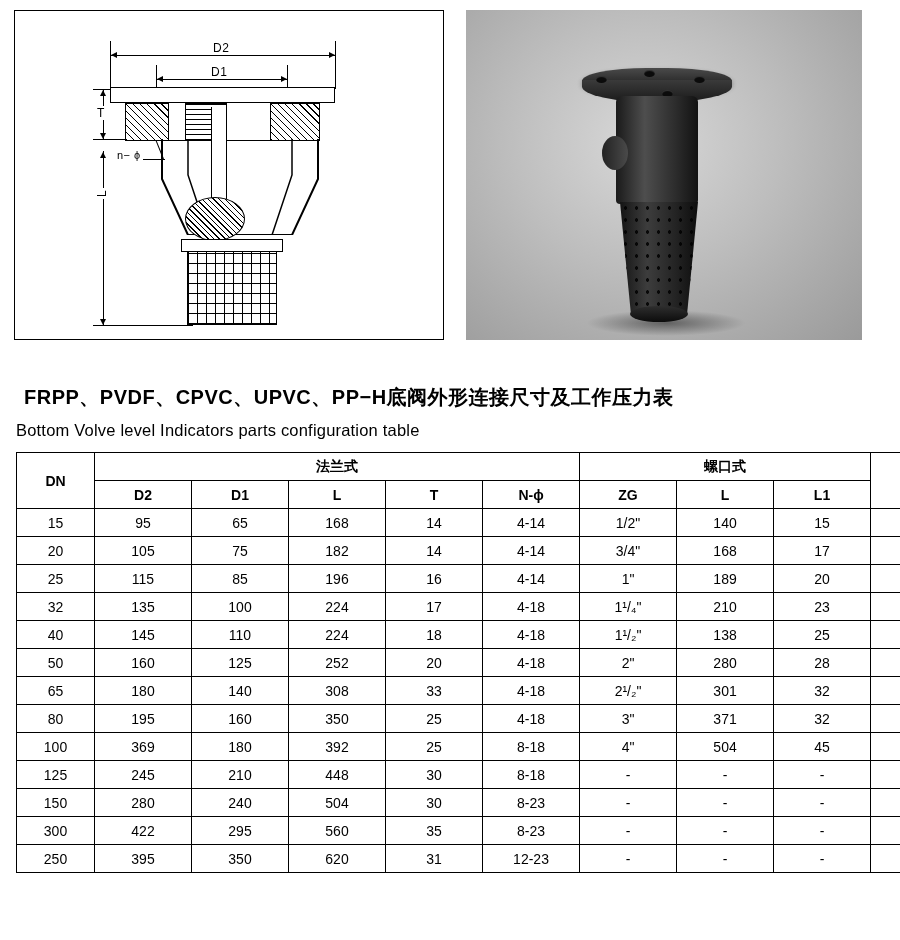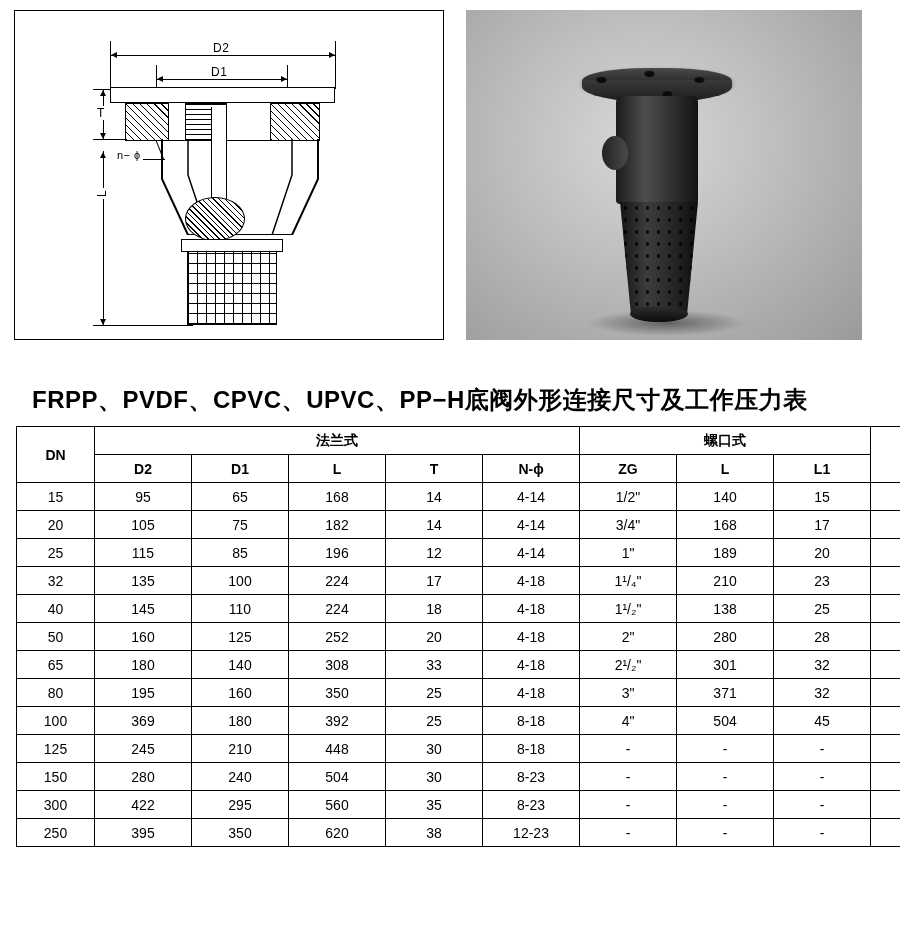--- a/index.html
+++ b/index.html
@@ -209,24 +209,24 @@
     left: 120px; top: 300px;
     width: 160px; height: 26px;
     border-radius: 50%;
     background: radial-gradient(ellipse, rgba(0,0,0,.45), rgba(0,0,0,0) 70%);
   }
 
   
   .titles { padding: 14px 14px 0 16px; }
   .title-cn {
     font-family: "Liberation Sans", sans-serif;
-    font-size: 24px;
+    font-size: 20px;
     font-weight: bold;
     letter-spacing: .5px;
-    margin: 22px 0 10px 16px;
+    margin: 22px 0 10px 8px;
   }
   .title-en {
     font-family: "Liberation Sans", sans-serif;
     font-size: 16.5px;
     letter-spacing: .2px;
     margin: 0 0 12px 0;
   }
 
   
   .table-wrap { padding: 0 14px 0 16px; }
@@ -320,20 +320,21 @@
     <div class="ph-lug"></div>
     <div class="ph-strainer">
       <div class="ph-perf"></div>
     </div>
     <div class="ph-bottom"></div>
   </div>
 </div>
 
 <div class="titles">
   <div class="title-cn">FRPP、PVDF、CPVC、UPVC、PP−H底阀外形连接尺寸及工作压力表</div>
+  <div class="title-en">Bottom Volve level Indicators  parts  configuration table</div>
 </div>
 
 <div class="table-wrap">
   <table class="spec">
     <colgroup>
       <col class="col-dn">
         <col class="col-std">
         <col class="col-std">
         <col class="col-std">
       <col class="col-std">
@@ -387,21 +388,21 @@
         <td>3/4"</td>
         <td>168</td>
         <td>17</td>
         <td>0.6</td>
       </tr>
       <tr>
         <td>25</td>
         <td>115</td>
         <td>85</td>
         <td>196</td>
-        <td>12</td>
+        <td>16</td>
         <td>4-14</td>
         <td>1"</td>
         <td>189</td>
         <td>20</td>
         <td>0.6</td>
       </tr>
       <tr>
         <td>32</td>
         <td>135</td>
         <td>100</td>
@@ -507,21 +508,21 @@
         <td>-</td>
         <td>-</td>
         <td>-</td>
         <td>0.4</td>
       </tr>
       <tr>
         <td>250</td>
         <td>395</td>
         <td>350</td>
         <td>620</td>
-        <td>38</td>
+        <td>31</td>
         <td>12-23</td>
         <td>-</td>
         <td>-</td>
         <td>-</td>
         <td>-</td>
       </tr>
     </tbody>
   </table>
 </div>
 

